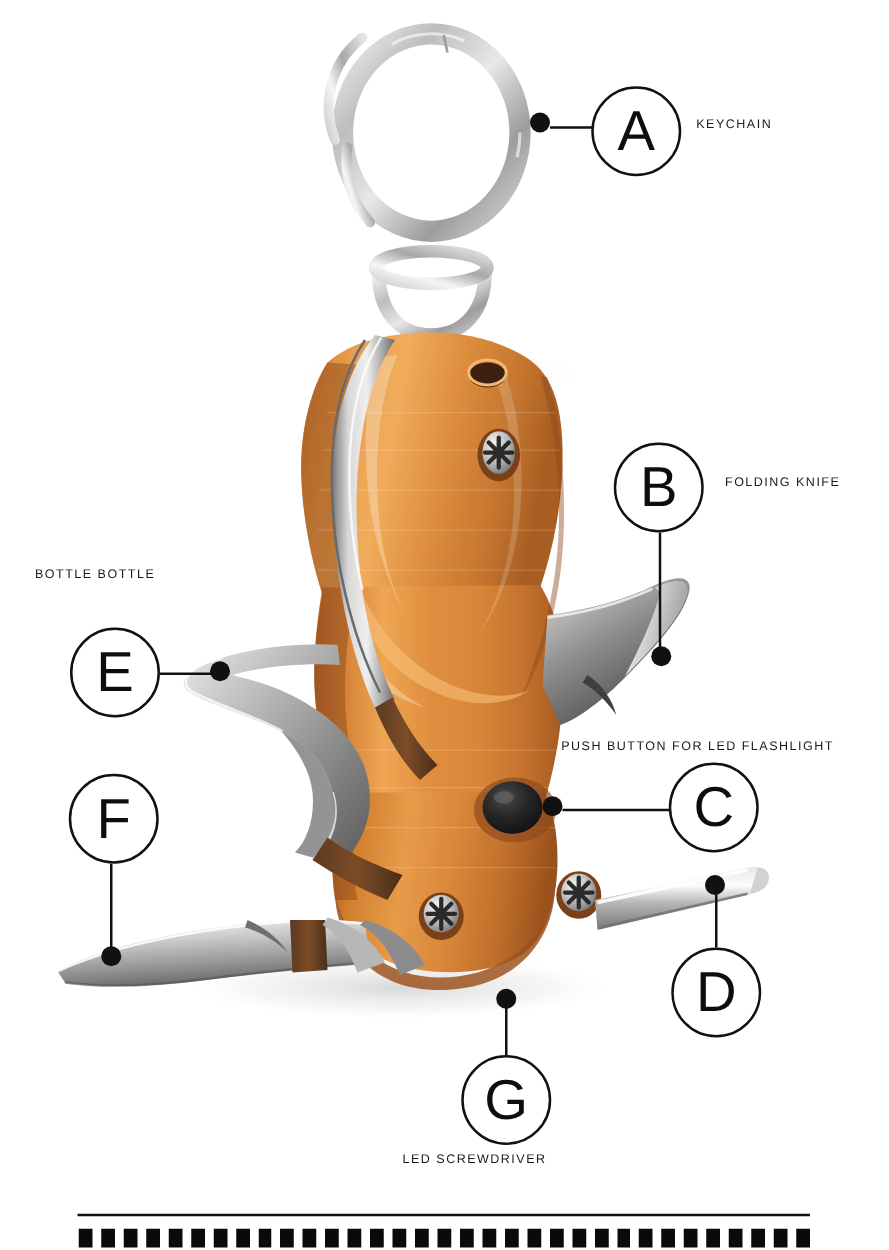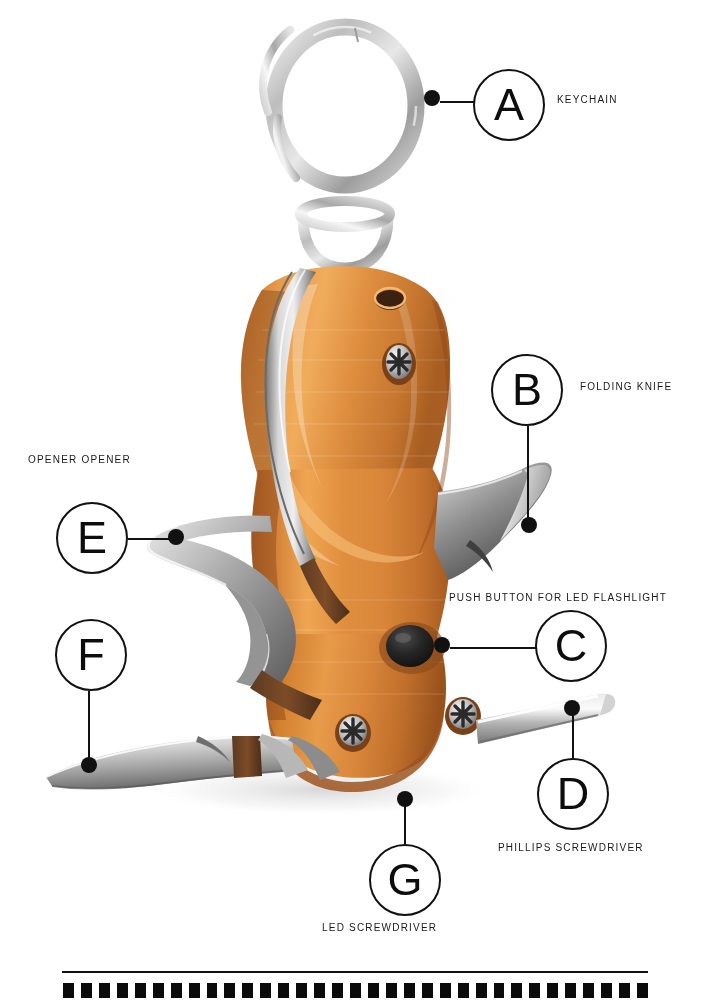--- a/index.html
+++ b/index.html
@@ -367,28 +367,27 @@
   <div class="callout-badge" style="left:535px; top:610px; width:72px; height:72px;">
     <span>C</span>
   </div>
   <div class="callout-label" style="left:449px; top:592px;">PUSH BUTTON FOR LED FLASHLIGHT</div>
 
   <div class="leader-line" style="left:572px; top:712px; width:2.4px; height:46px;"></div>
   <div class="leader-dot" style="left:564px; top:700px; width:16px; height:16px;"></div>
   <div class="callout-badge" style="left:537px; top:758px; width:72px; height:72px;">
     <span>D</span>
   </div>
-  <div class="callout-label" style="left:498px; top:842px;">PHILLIPS SCREWDRIVER</div>
 
   <div class="leader-line" style="left:128px; top:538px; width:45px; height:2.4px;"></div>
   <div class="leader-dot" style="left:168px; top:529px; width:16px; height:16px;"></div>
   <div class="callout-badge" style="left:56px; top:502px; width:72px; height:72px;">
     <span>E</span>
   </div>
-  <div class="callout-label" style="left:28px; top:454px;">OPENER OPENER</div>
+  <div class="callout-label" style="left:28px; top:454px;">BOTTLE BOTTLE</div>
 
   <div class="leader-line" style="left:88px; top:691px; width:2.4px; height:71px;"></div>
   <div class="leader-dot" style="left:81px; top:757px; width:16px; height:16px;"></div>
   <div class="callout-badge" style="left:55px; top:619px; width:72px; height:72px;">
     <span>F</span>
   </div>
 
   <div class="leader-line" style="left:404px; top:803px; width:2.4px; height:41px;"></div>
   <div class="leader-dot" style="left:397px; top:791px; width:16px; height:16px;"></div>
   <div class="callout-badge" style="left:369px; top:844px; width:72px; height:72px;">

